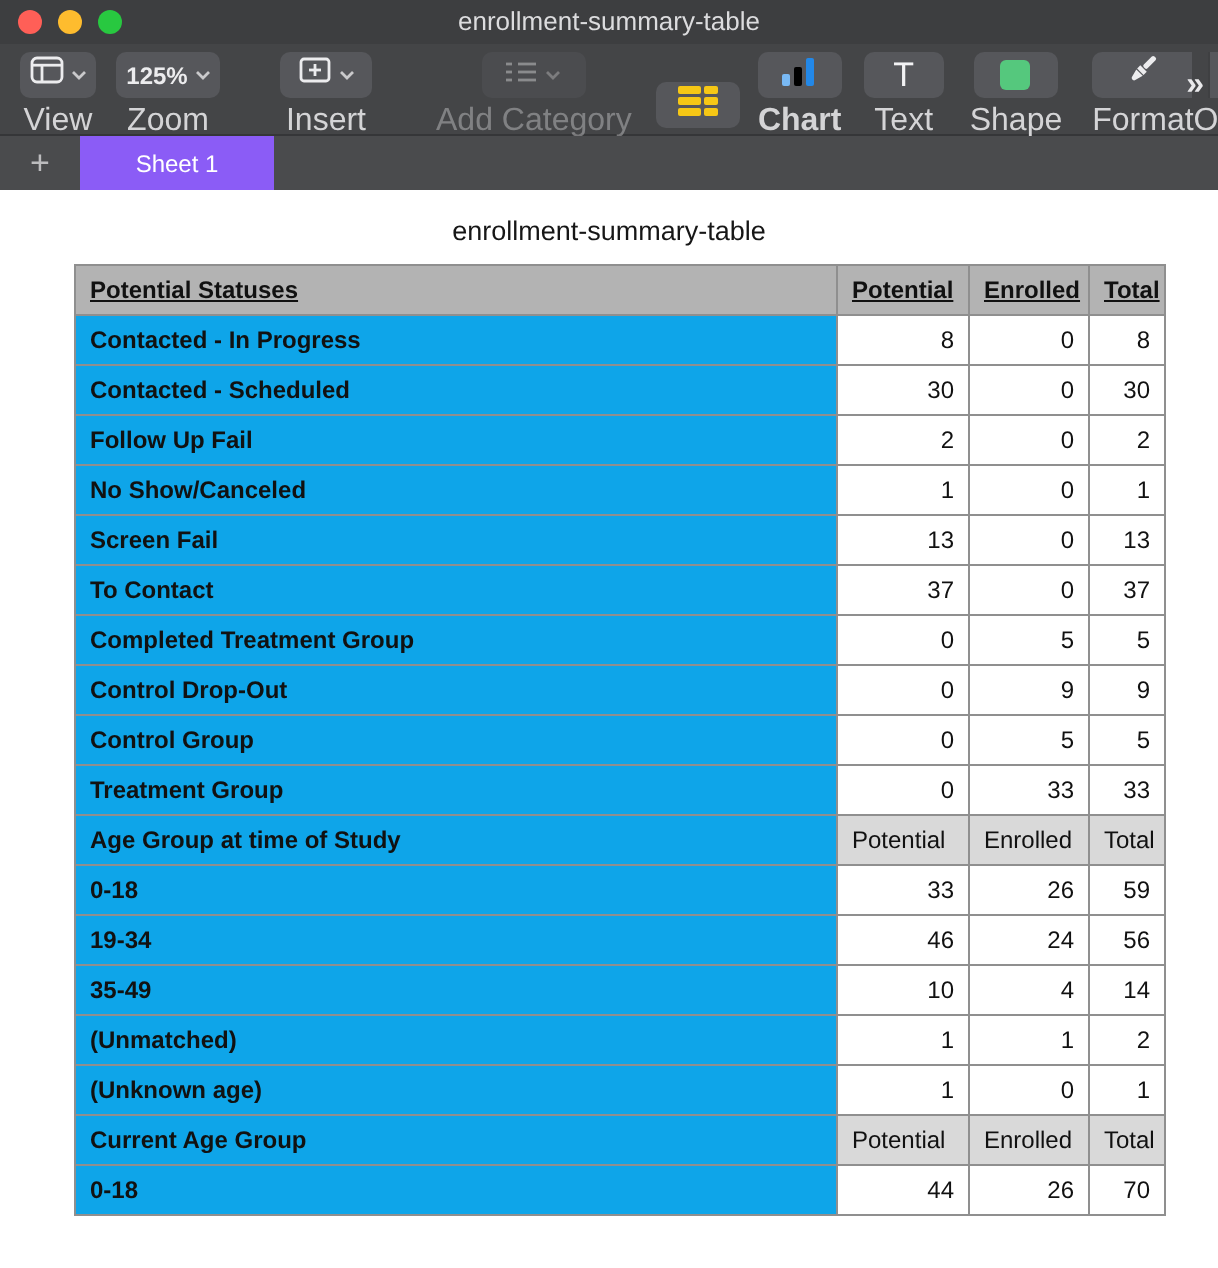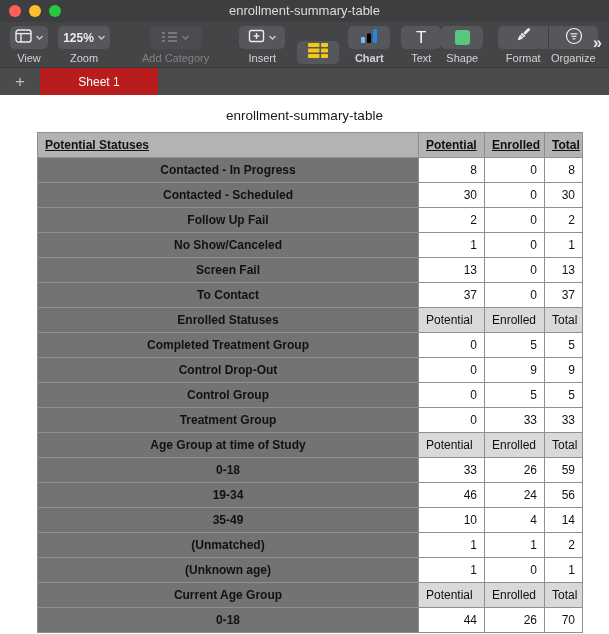--- a/index.html
+++ b/index.html
@@ -33,21 +33,21 @@
     height:46px; background:#444547; border-bottom:1px solid #353638;
     display:flex; align-items:flex-start; padding:4px 8px 0 10px;
     position:relative;
   }
   .tb-item { display:flex; flex-direction:column; align-items:center; }
   .tb-btn {
     background:#56575b; border-radius:5px; height:23px;
     display:flex; align-items:center; justify-content:center;
     padding:0 6px; color:#e9e9eb;
   }
-  .tb-label { font-size:11px; color:#d4d4d6; margin-top:3px; white-space:nowrap; }
+  .tb-label { font-size:16px; color:#d4d4d6; margin-top:3px; white-space:nowrap; }
   .tb-item.disabled .tb-btn, .tb-item.disabled .tb-label { opacity:.42; }
   .chev { margin-left:4px; display:inline-flex; }
   .zoom-text { font-size:12px; font-weight:bold; color:#ececee; }
   .group { display:flex; }
   .group .tb-seg { display:flex; flex-direction:column; align-items:center; }
   .group .tb-btn { border-radius:0; width:50px; }
   .group .tb-seg:first-child .tb-btn { border-radius:5px 0 0 5px; }
   .group .tb-seg:last-child .tb-btn { border-radius:0 5px 5px 0; border-left:1px solid #3f4042; }
   .overflow {
     position:absolute; right:8px; top:12px; color:#e9e9eb; font-size:16px;
@@ -59,40 +59,40 @@
   
   .sheetbar {
     height:27px; background:#4a4b4d; display:flex; align-items:stretch;
     position:relative;
   }
   .add-sheet {
     width:40px; display:flex; align-items:center; justify-content:center;
     color:#bcbcbe; font-size:17px; font-weight:300;
   }
   .sheet-tab {
-    width:118px; background:#b91c1c; color:#fff; font-size:12px;
+    width:97px; background:#8b5cf6; color:#fff; font-size:12px;
     display:flex; align-items:center; justify-content:center;
   }
 
   
   .document { position:absolute; top:95px; left:0; right:0; bottom:0; background:#fff; }
   .doc-title {
     margin-top:13px; text-align:center; font-size:13.5px; color:#161616;
   }
   table.summary {
     border-collapse:collapse; table-layout:fixed;
     margin:9px 0 0 37px; width:545px;
     font-size:12px; color:#111;
   }
   table.summary td, table.summary th {
     border:1px solid #8f8f8f; height:25px; padding:0 7px;
     overflow:hidden; white-space:nowrap;
   }
   tr.hdr th { background:#b3b3b3; font-weight:bold; text-align:left;text-decoration:underline; }
-  td.c-label { background:#737373; font-weight:bold; text-align:center; }
+  td.c-label { background:#0ea5e9; font-weight:bold; text-align:left; }
   td.c-num { background:#ffffff; font-weight:normal; text-align:right; }
   td.c-sec { background:#d9d9d9; font-weight:normal; text-align:left; }
 </style>
 </head>
 <body>
 
 <div class="window">
 
   <div class="titlebar">
     <div class="traffic">
@@ -126,20 +126,38 @@
     <div class="tb-item" style="margin-left:10px;">
       <div class="tb-btn" style="width:52px;">
         <span class="zoom-text">125%</span>
         <span class="chev">
           <svg width="7" height="5" viewBox="0 0 7 5" fill="none" stroke="#c9c9cb" stroke-width="1.4">
               <polyline points="0.5,1 3.5,4 6.5,1"></polyline>
             </svg>
         </span>
       </div>
       <div class="tb-label">Zoom</div>
+    </div>
+
+    <div class="tb-item" style="margin-left:30px;">
+      <div class="tb-btn" style="width:46px;">
+        <span>
+          <svg width="17" height="14" viewBox="0 0 17 14" fill="none" stroke="#ececee" stroke-width="1.4">
+            <rect x="1.5" y="1.5" width="14" height="11" rx="1.5"></rect>
+            <line x1="8.5" y1="4" x2="8.5" y2="10"></line>
+            <line x1="5.5" y1="7" x2="11.5" y2="7"></line>
+          </svg>
+        </span>
+        <span class="chev">
+          <svg width="7" height="5" viewBox="0 0 7 5" fill="none" stroke="#c9c9cb" stroke-width="1.4">
+              <polyline points="0.5,1 3.5,4 6.5,1"></polyline>
+            </svg>
+        </span>
+      </div>
+      <div class="tb-label">Insert</div>
     </div>
 
     <div class="tb-item disabled" style="margin-left:32px;">
       <div class="tb-btn" style="width:52px;">
         <span>
           <svg width="16" height="12" viewBox="0 0 16 12" fill="none" stroke="#ececee" stroke-width="1.4">
             <line x1="0" y1="2" x2="3" y2="2"></line>
               <line x1="6" y1="2" x2="15" y2="2"></line>
             <line x1="0" y1="6" x2="3" y2="6"></line>
               <line x1="6" y1="6" x2="15" y2="6"></line>
@@ -149,38 +167,20 @@
         </span>
         <span class="chev">
           <svg width="7" height="5" viewBox="0 0 7 5" fill="none" stroke="#c9c9cb" stroke-width="1.4">
               <polyline points="0.5,1 3.5,4 6.5,1"></polyline>
             </svg>
         </span>
       </div>
       <div class="tb-label">Add Category</div>
     </div>
 
-    <div class="tb-item" style="margin-left:30px;">
-      <div class="tb-btn" style="width:46px;">
-        <span>
-          <svg width="17" height="14" viewBox="0 0 17 14" fill="none" stroke="#ececee" stroke-width="1.4">
-            <rect x="1.5" y="1.5" width="14" height="11" rx="1.5"></rect>
-            <line x1="8.5" y1="4" x2="8.5" y2="10"></line>
-            <line x1="5.5" y1="7" x2="11.5" y2="7"></line>
-          </svg>
-        </span>
-        <span class="chev">
-          <svg width="7" height="5" viewBox="0 0 7 5" fill="none" stroke="#c9c9cb" stroke-width="1.4">
-              <polyline points="0.5,1 3.5,4 6.5,1"></polyline>
-            </svg>
-        </span>
-      </div>
-      <div class="tb-label">Insert</div>
-    </div>
-
     <div class="tb-item" style="margin-left:12px;margin-top:15px;">
       <div class="tb-btn" style="width:42px;">
         <span>
           <svg width="20" height="15" viewBox="0 0 20 15" fill="#f6c715">
             <rect x="0" y="0" width="11.5" height="4" rx="1"></rect>
               <rect x="13" y="0" width="7" height="4" rx="1"></rect>
             <rect x="0" y="5.5" width="11.5" height="4" rx="1"></rect>
               <rect x="13" y="5.5" width="7" height="4" rx="1"></rect>
             <rect x="0" y="11" width="11.5" height="4" rx="1"></rect>
               <rect x="13" y="11" width="7" height="4" rx="1"></rect>
@@ -204,21 +204,21 @@
       <div class="tb-label">Chart</div>
     </div>
 
     <div class="tb-item" style="margin-left:11px;">
       <div class="tb-btn" style="width:40px;">
         <span class="t-icon">T</span>
       </div>
       <div class="tb-label">Text</div>
     </div>
 
-    <div class="tb-item" style="">
+    <div class="tb-item" style="margin-left:13px;">
       <div class="tb-btn" style="width:42px;">
         <span class="shape-sq"></span>
       </div>
       <div class="tb-label">Shape</div>
     </div>
 
     <div class="group" style="margin-left:15px;">
       <div class="tb-seg">
         <div class="tb-btn">
           <span>
@@ -305,26 +305,20 @@
             <td class="c-num">0</td>
             <td class="c-num">13</td>
           </tr>
           <tr>
             <td class="c-label">To Contact</td>
             <td class="c-num">37</td>
             <td class="c-num">0</td>
             <td class="c-num">37</td>
           </tr>
           <tr>
-            <td class="c-label">Enrolled Statuses</td>
-            <td class="c-sec">Potential</td>
-            <td class="c-sec">Enrolled</td>
-            <td class="c-sec">Total</td>
-          </tr>
-          <tr>
             <td class="c-label">Completed Treatment Group</td>
             <td class="c-num">0</td>
             <td class="c-num">5</td>
             <td class="c-num">5</td>
           </tr>
           <tr>
             <td class="c-label">Control Drop-Out</td>
             <td class="c-num">0</td>
             <td class="c-num">9</td>
             <td class="c-num">9</td>

